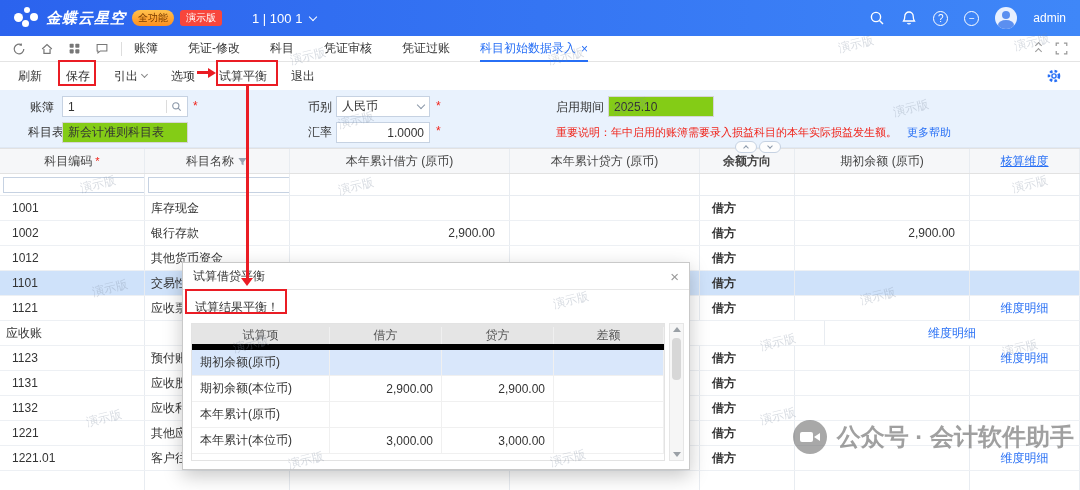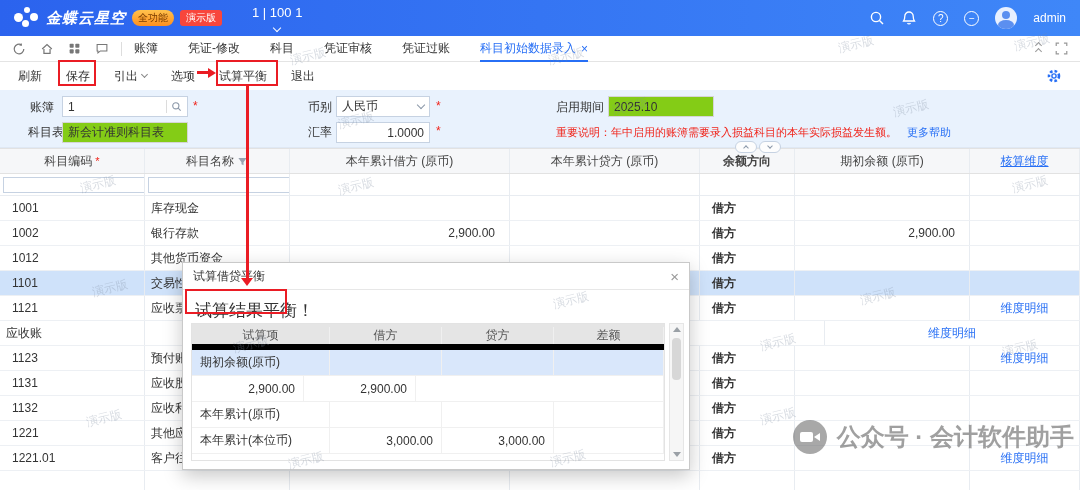--- a/index.html
+++ b/index.html
@@ -8,21 +8,21 @@
   .screen { position:relative; width:1080px; height:490px; overflow:hidden; background:#fff; }
 
   
   .topbar { position:absolute; top:0; left:0; right:0; height:36px; background:linear-gradient(90deg,#2b63ee,#3f87f8); display:flex; align-items:center; padding:0 14px; color:#fff; }
   .logo { position:relative; width:24px; height:22px; margin-right:8px; flex:none; }
   .logo i { position:absolute; background:#fff; border-radius:50%; display:block; }
   .brand { font-size:15px; font-weight:bold; font-style:italic; letter-spacing:1px; }
   .badge { font-size:10px; border-radius:9px; padding:1px 6px; margin-left:6px; line-height:14px; white-space:nowrap; }
   .badge.orange { background:linear-gradient(180deg,#ffc24d,#ff8f1f); color:#7a3c00; }
   .badge.red { background:#f8463c; color:#fff; border-radius:3px; }
-  .acct { margin-left:30px; font-size:13px; display:flex; align-items:center; gap:8px; cursor:pointer;flex-direction:column; }
+  .acct { margin-left:30px; font-size:13px; display:flex; align-items:center; gap:8px; cursor:pointer; }
   .chev { display:inline-block; width:6px; height:6px; border-right:1.4px solid currentColor; border-bottom:1.4px solid currentColor; transform:rotate(45deg); margin-top:-3px; }
   .top-right { margin-left:auto; display:flex; align-items:center; gap:16px; }
   .ticon { display:flex; align-items:center; justify-content:center; cursor:pointer; }
   .circ { width:15px; height:15px; border:1.3px solid #fff; border-radius:50%; font-size:10px; display:flex; align-items:center; justify-content:center; color:#fff; cursor:pointer; }
   .avatar { width:22px; height:22px; border-radius:50%; background:#e8f0ff; position:relative; overflow:hidden; }
   .avatar::before { content:""; position:absolute; left:7px; top:4px; width:8px; height:8px; border-radius:50%; background:#5b8ff0; }
   .avatar::after { content:""; position:absolute; left:3px; top:13px; width:16px; height:10px; border-radius:50%; background:#5b8ff0; }
 
   
   .menubar { position:absolute; top:36px; left:0; right:0; height:26px; background:#fff; border-bottom:1px solid #e4e4e4; display:flex; align-items:center; padding:0 12px; }
@@ -74,21 +74,21 @@
   .num { justify-content:flex-end; padding-right:14px; }
   .dims { justify-content:center; }
   .link { color:#276ff5; cursor:pointer; }
   .blue-head { color:#276ff5; text-decoration:underline; }
   .star2 { color:#f0241b; font-size:11px; }
 
   
   .dialog { position:absolute; left:182px; top:262px; width:508px; height:208px; background:#fff; border:1px solid #c9c9c9; box-shadow:0 6px 18px rgba(0,0,0,.22); z-index:40; }
   .dlg-title { height:27px; display:flex; align-items:center; padding:0 10px; border-bottom:1px solid #e7e7e7; color:#333; }
   .dlg-x { margin-left:auto; color:#999; font-size:15px; cursor:pointer; }
-  .dlg-msg { position:absolute; left:12px; top:36px; font-size:17px; color:#333; }
+  .dlg-msg { position:absolute; left:12px; top:36px; font-size:12px; color:#333; }
   .dlg-table { position:absolute; left:8px; top:60px; right:24px; bottom:8px; border:1px solid #e3e3e3; overflow:hidden; }
   .drow { display:flex; height:26px; border-bottom:1px solid #f0f0f0; }
   .dhead { background:#e5e5e5; color:#555; border-bottom:6px solid #000000;align-items:flex-end; }
   .dc { border-right:1px solid #f0f0f0; display:flex; align-items:center; padding:0 8px; overflow:hidden; white-space:nowrap; }
   .dhead .dc { justify-content:center; }
   .d0{width:138px;} .d1{width:112px;} .d2{width:112px;} .d3{flex:1;}
   .drow.hl { background:#d9e7fb; }
   .dnum { justify-content:flex-end; }
   .vscroll { position:absolute; right:5px; top:60px; bottom:8px; width:15px; background:#f6f6f6; border:1px solid #e6e6e6; display:flex; flex-direction:column; align-items:center; justify-content:space-between; padding:3px 0; }
   .tri { width:0; height:0; border-left:4px solid transparent; border-right:4px solid transparent; }
@@ -474,20 +474,21 @@
         <div class="dc d3">差额</div>
       </div>
       <div id="dlg-body">
           <div class="drow hl">
             <div class="dc d0">期初余额(原币)</div>
             <div class="dc d1 dnum"></div>
             <div class="dc d2 dnum"></div>
             <div class="dc d3 dnum"></div>
           </div>
           <div class="drow">
+            <div class="dc d0">期初余额(本位币)</div>
             <div class="dc d1 dnum">2,900.00</div>
             <div class="dc d2 dnum">2,900.00</div>
             <div class="dc d3 dnum"></div>
           </div>
           <div class="drow">
             <div class="dc d0">本年累计(原币)</div>
             <div class="dc d1 dnum"></div>
             <div class="dc d2 dnum"></div>
             <div class="dc d3 dnum"></div>
           </div>

